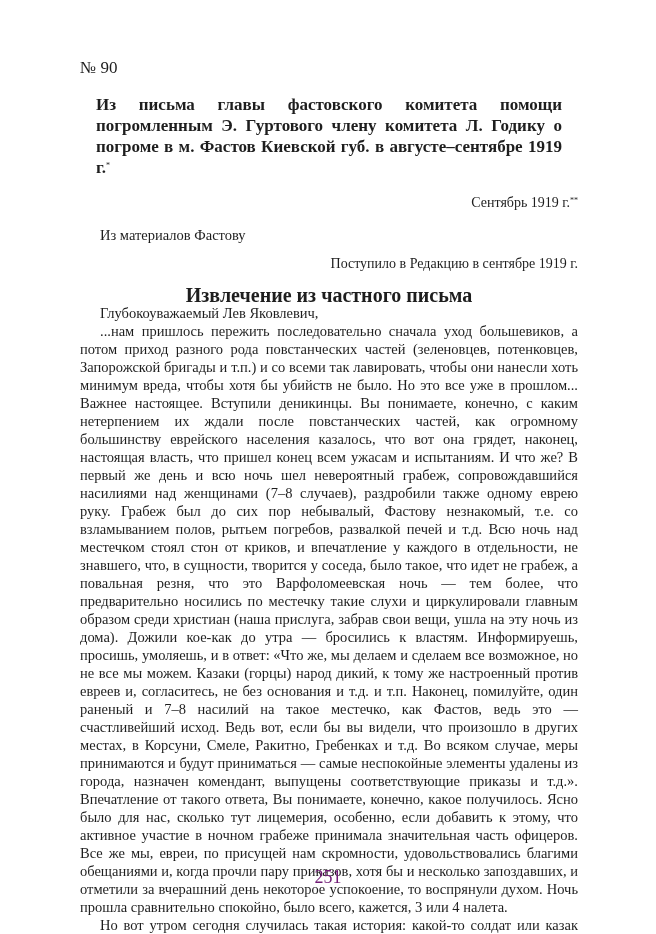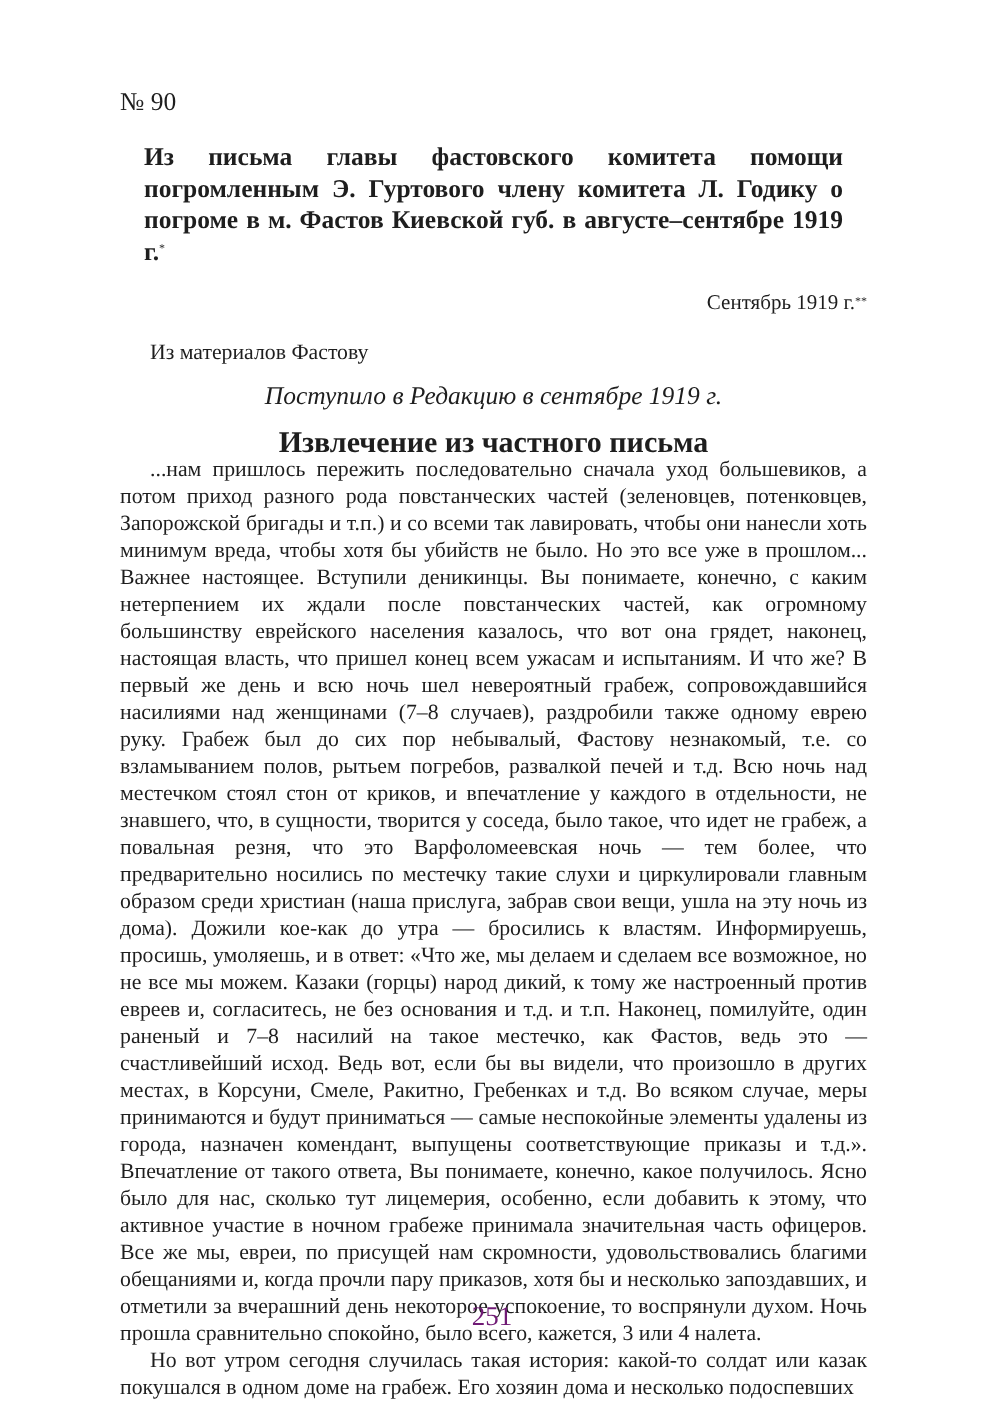--- a/index.html
+++ b/index.html
@@ -7,21 +7,21 @@
   .page {
     position: absolute; left: 80px; top: 58px; width: 498px;
     font-family: "Liberation Serif", "DejaVu Serif", serif;
     color: #1e1e1e;
   }
   .doc-number { font-weight: normal; font-size: 17px; line-height: 20px; margin: 0; }
   .doc-title { font-weight: bold; font-size: 17px; line-height: 21px; margin: 16px; text-align: justify; text-align-last: left; }
   .doc-title sup, .date sup { font-size: 8px; font-weight: normal; vertical-align: top; position: relative; top: -2px; }
   .date { font-size: 14px; text-align: right; margin-top: 10px; line-height: 18px; }
   .source { font-size: 14.5px; margin-top: 14px; margin-left: 20px; line-height: 18px; }
-  .received { font-style: italic; font-size: 17px; text-align: center; margin-top: 11px; line-height: 18px; }
+  .received { font-size: 14px; text-align: right; margin-top: 11px; line-height: 18px; }
   .section-heading { font-weight: bold; font-size: 20px; text-align: center; margin-top: 13px; line-height: 18px; }
   .salutation { font-size: 14.5px; margin-left: 20px; line-height: 18px; }
   .para { font-size: 14.5px; line-height: 18px; text-align: justify; text-indent: 20px; margin: 0; hyphens: manual; }
   .footnote-rule { width: 84px; border-top: 1px solid #333; margin-top: 14px; margin-bottom: 4px; }
   .footnote { font-size: 11.5px; line-height: 14px; text-align: justify; text-indent: 20px; margin: 0; }
   .footnote sup { font-size: 7px; vertical-align: top; }
   .page-number { position: absolute; left: 0; width: 656px; top: 867px; text-align: center;
     font-family: "Liberation Serif", "DejaVu Serif", serif; font-size: 18px; color: #701a75; }
 </style>
 </head>
@@ -30,20 +30,21 @@
 <div class="page">
   <p class="doc-number">№ 90</p>
   <p class="doc-title"><span>Из письма главы фастовского комитета помощи погромленным Э. Гуртового члену комитета Л. Годику о погроме в м. Фастов Киевской губ. в августе–сентябре 1919 г.</span><sup>*</sup></p>
 
   <div class="date"><span>Сентябрь 1919 г.</span><sup>**</sup></div>
 
   <div class="source">Из материалов Фастову</div>
   <div class="received">Поступило в Редакцию в сентябре 1919 г.</div>
 
   <div class="section-heading">Извлечение из частного письма</div>
+  <div class="salutation">Глубокоуважаемый Лев Яковлевич,</div>
 
   <p class="para">...нам пришлось пережить последовательно сначала уход большевиков, а потом приход разного рода повстанческих частей (зеленовцев, потенковцев, Запорожской бригады и т.п.) и со всеми так лавировать, чтобы они нанесли хоть минимум вреда, чтобы хотя бы убийств не было. Но это все уже в прошлом... Важнее настоящее. Вступили деникинцы. Вы понимаете, конечно, с каким нетерпением их ждали после повстанческих частей, как огромному большинству еврейского населения казалось, что вот она грядет, наконец, настоящая власть, что пришел конец всем ужасам и испытаниям. И что же? В первый же день и всю ночь шел невероятный грабеж, сопровождавшийся насилиями над женщинами (7–8 случаев), раздробили также одному еврею руку. Грабеж был до сих пор небывалый, Фастову незнакомый, т.е. со взламыванием полов, рытьем погребов, развалкой печей и т.д. Всю ночь над местечком стоял стон от криков, и впечатление у каждого в отдельности, не знавшего, что, в сущности, творится у соседа, было такое, что идет не грабеж, а повальная резня, что это Варфоломеевская ночь — тем более, что предварительно носились по местечку такие слухи и циркулировали главным образом среди христиан (наша прислуга, забрав свои вещи, ушла на эту ночь из дома). Дожили кое-как до утра — бросились к властям. Информируешь, просишь, умоляешь, и в ответ: «Что же, мы делаем и сделаем все возможное, но не все мы можем. Казаки (горцы) народ дикий, к тому же настроенный против евреев и, согласитесь, не без основания и т.д. и т.п. Наконец, помилуйте, один раненый и 7–8 насилий на такое местечко, как Фастов, ведь это — счастливейший исход. Ведь вот, если бы вы видели, что произошло в других местах, в Корсуни, Смеле, Ракитно, Гребенках и т.д. Во всяком случае, меры принимаются и будут приниматься — самые неспокойные элементы удалены из города, назначен комендант, выпущены соответствующие приказы и т.д.». Впечатление от такого ответа, Вы понимаете, конечно, какое получилось. Ясно было для нас, сколько тут лицемерия, особенно, если добавить к этому, что активное участие в ночном грабеже принимала значительная часть офицеров. Все же мы, евреи, по присущей нам скромности, удовольствовались благими обещаниями и, когда прочли пару приказов, хотя бы и несколько запоздавших, и отметили за вчерашний день некоторое успокоение, то воспрянули духом. Ночь прошла сравнительно спокойно, было всего, кажется, 3 или 4 налета.</p>
   <p class="para">Но вот утром сегодня случилась такая история: какой-то солдат или казак покушался в одном доме на грабеж. Его хозяин дома и несколько подоспевших</p>
 
   <div class="footnote-rule"></div>
   <p class="footnote"><sup>*</sup> <span>Письмо в деле находится в неполном виде.</span></p>
 
 </div>
 
 <div class="page-number">251</div>

